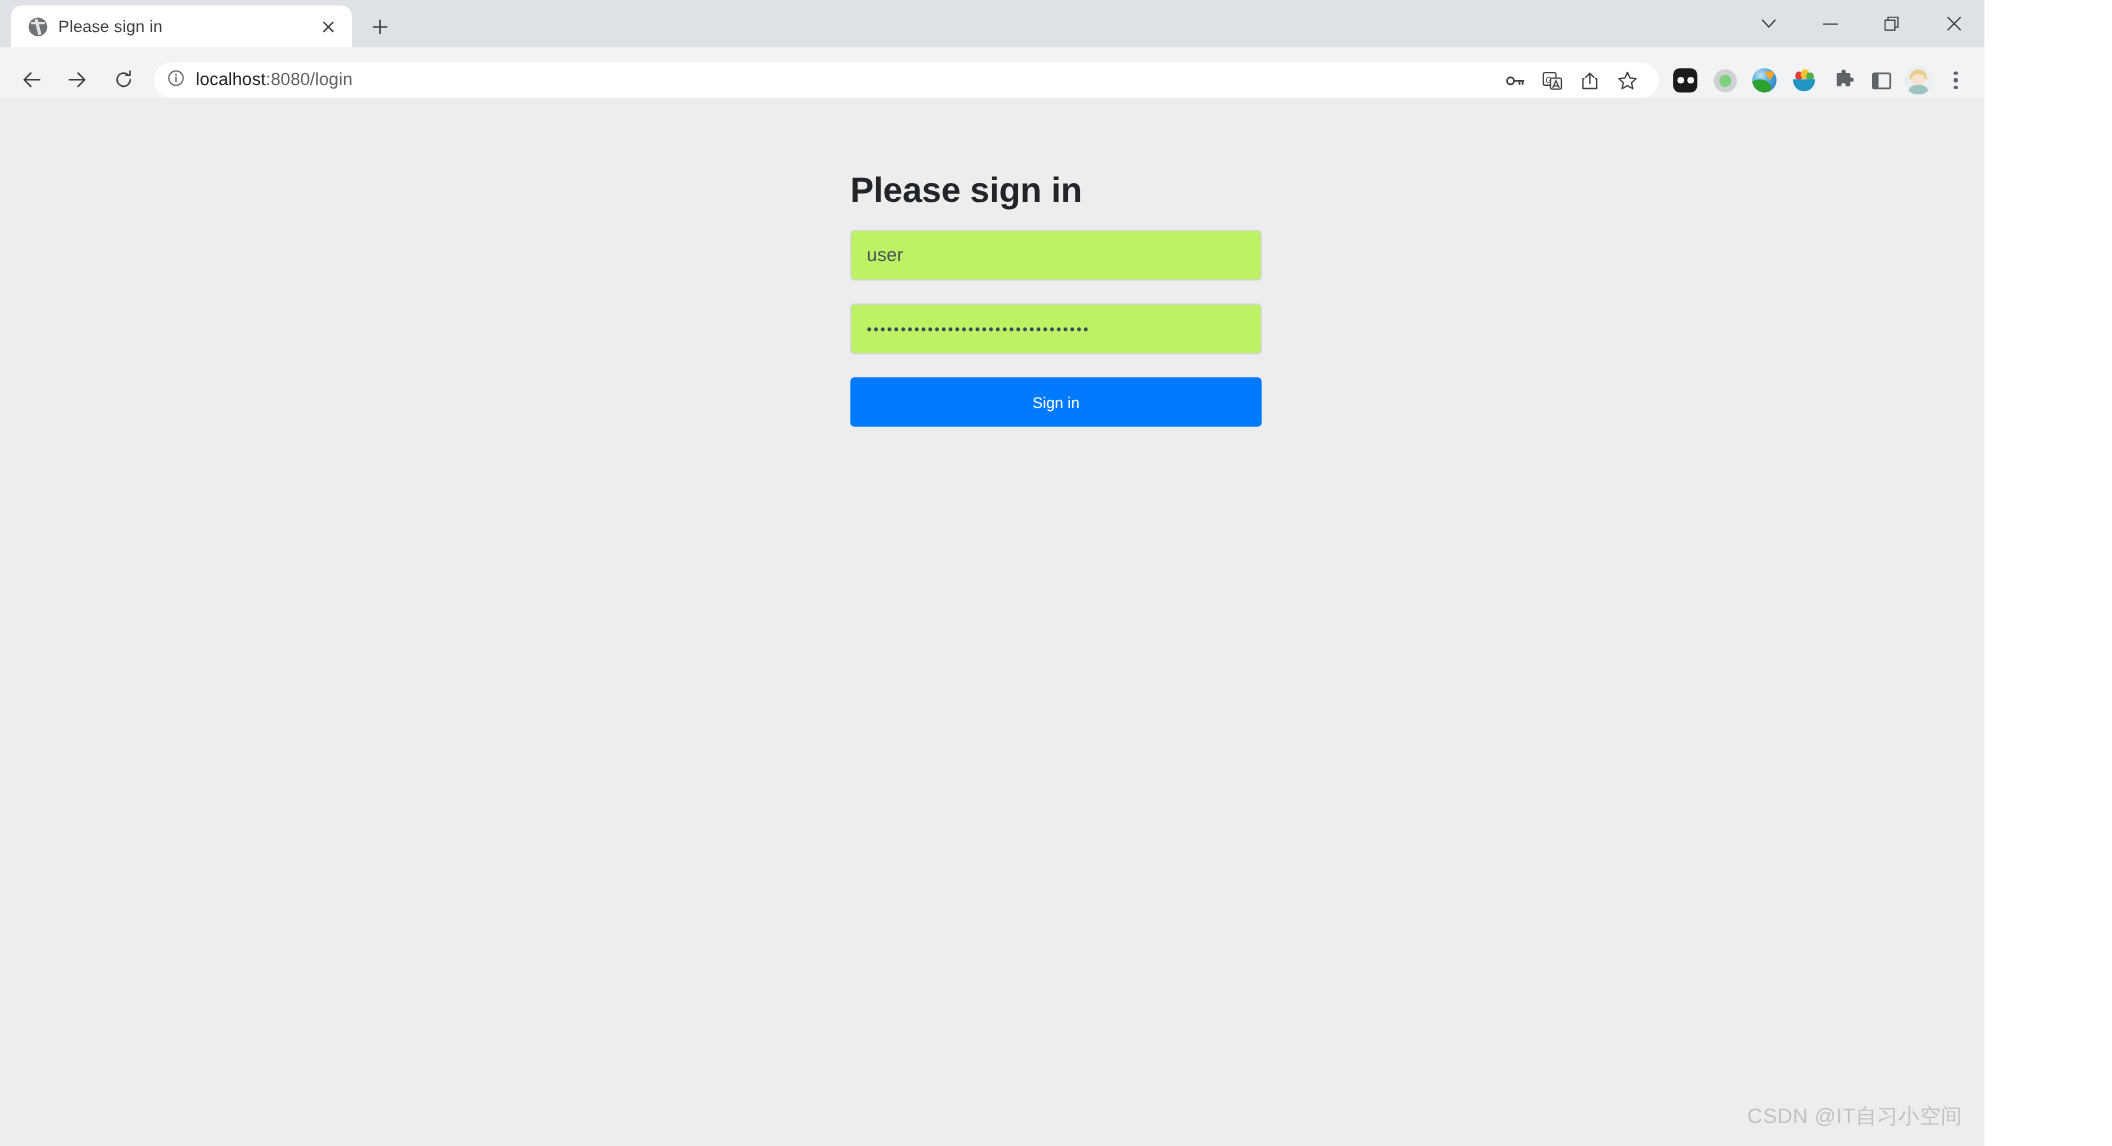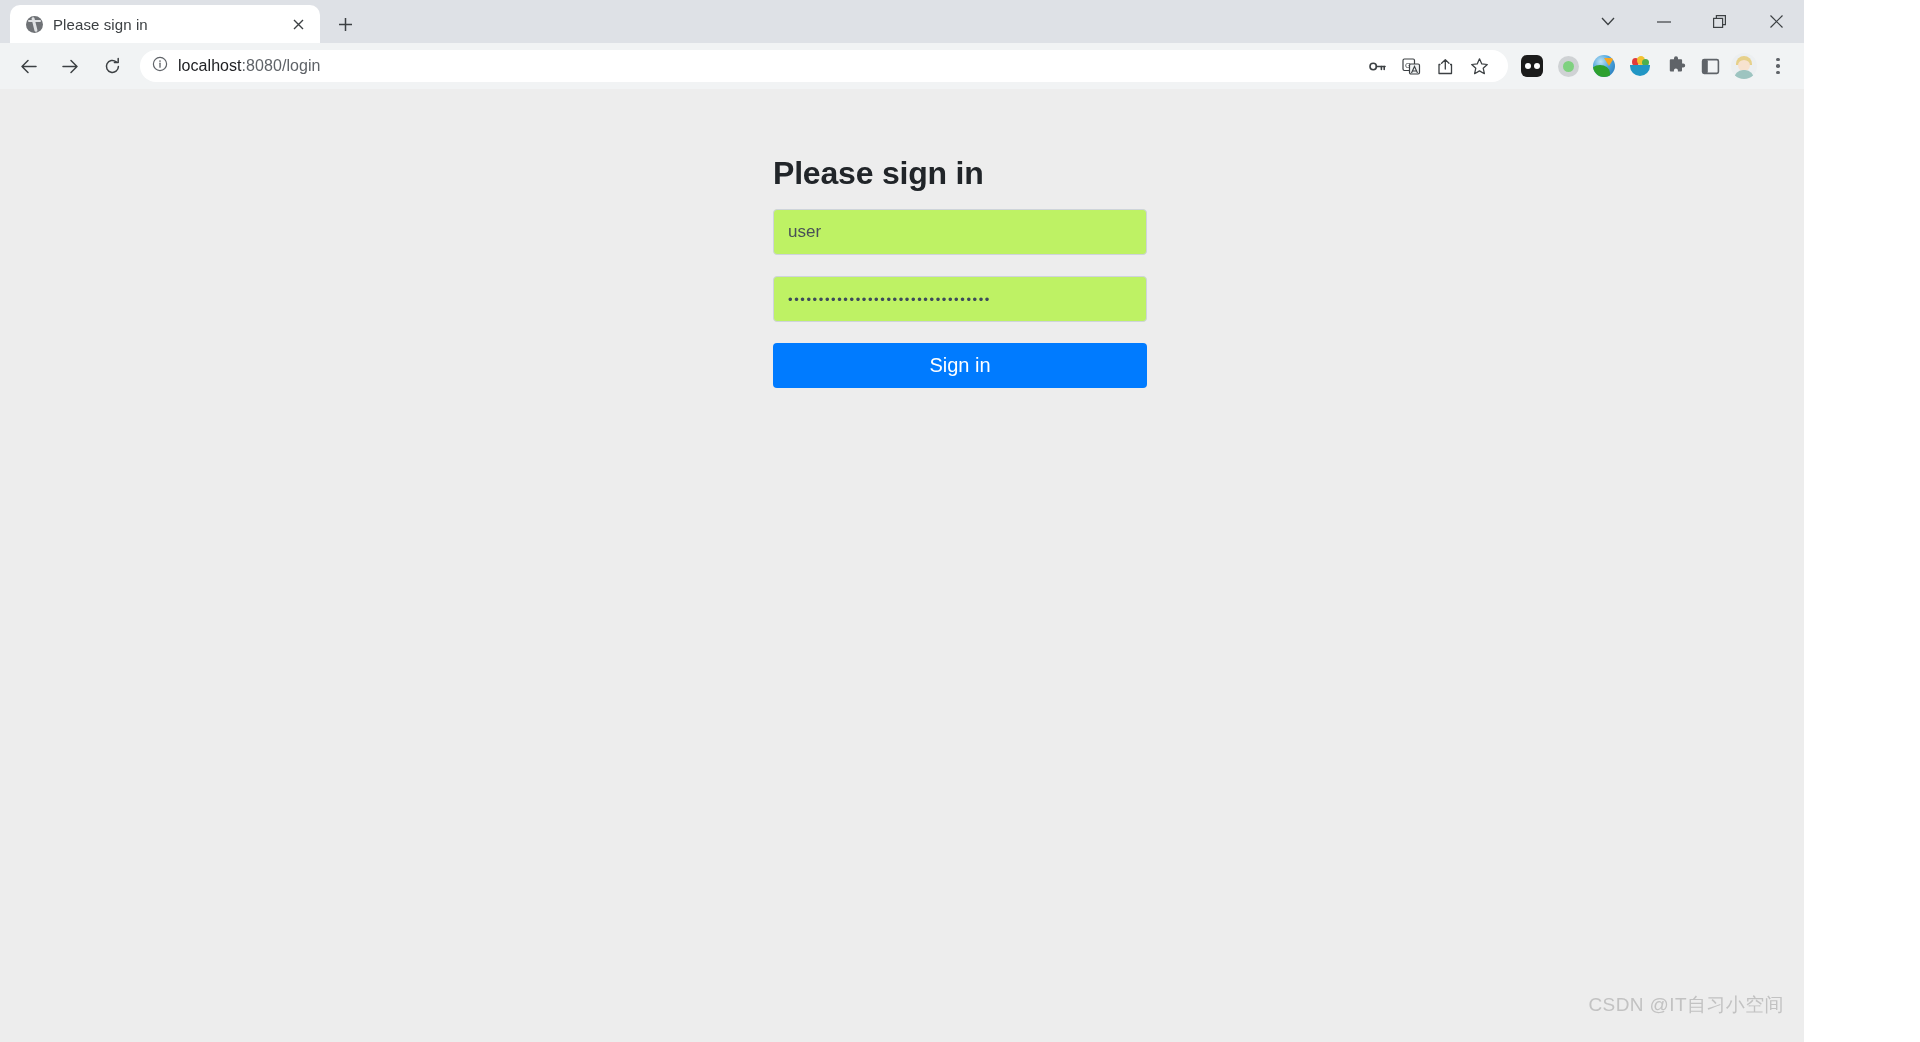--- a/index.html
+++ b/index.html
@@ -87,21 +87,21 @@
   .winctl > div {
     width: 56px; height: 43px;
     display: flex; align-items: center; justify-content: center;
   }
 
   
   .toolbar {
     height: 46px;
     background: #f1f3f4;
     display: flex;
-    align-items: center;
+    align-items: flex-end;
     padding: 0 10px 0 8px;
     gap: 2px;
     flex: 0 0 auto;
   }
 
   .navbtn {
     width: 34px; height: 34px;
     margin: 0 3px;
     display: flex; align-items: center; justify-content: center;
     border-radius: 50%;
@@ -205,32 +205,32 @@
     color: #3d4a5c;
   }
 
   .signin-btn {
     width: 374px;
     height: 45px;
     background: #007bff;
     border: none;
     border-radius: 4px;
     color: #ffffff;
-    font-size: 20px;
+    font-size: 14px;
     font-family: "Liberation Sans", sans-serif;
     display: flex;
     align-items: center;
     justify-content: center;
     cursor: pointer;
   }
 
   .watermark {
     position: absolute;
     right: 20px;
-    bottom: 24px;
+    bottom: 14px;
     font-size: 19px;
     color: #c2c2c2;
     white-space: nowrap;
     letter-spacing: .4px;
   }
 
   
   .globe-fav { width:17px; height:17px; border-radius:50%; background:#6f7276; position:relative; }
   .globe-fav::before {
     content:''; position:absolute; left:2px; top:4.5px; width:13px; height:2px;

